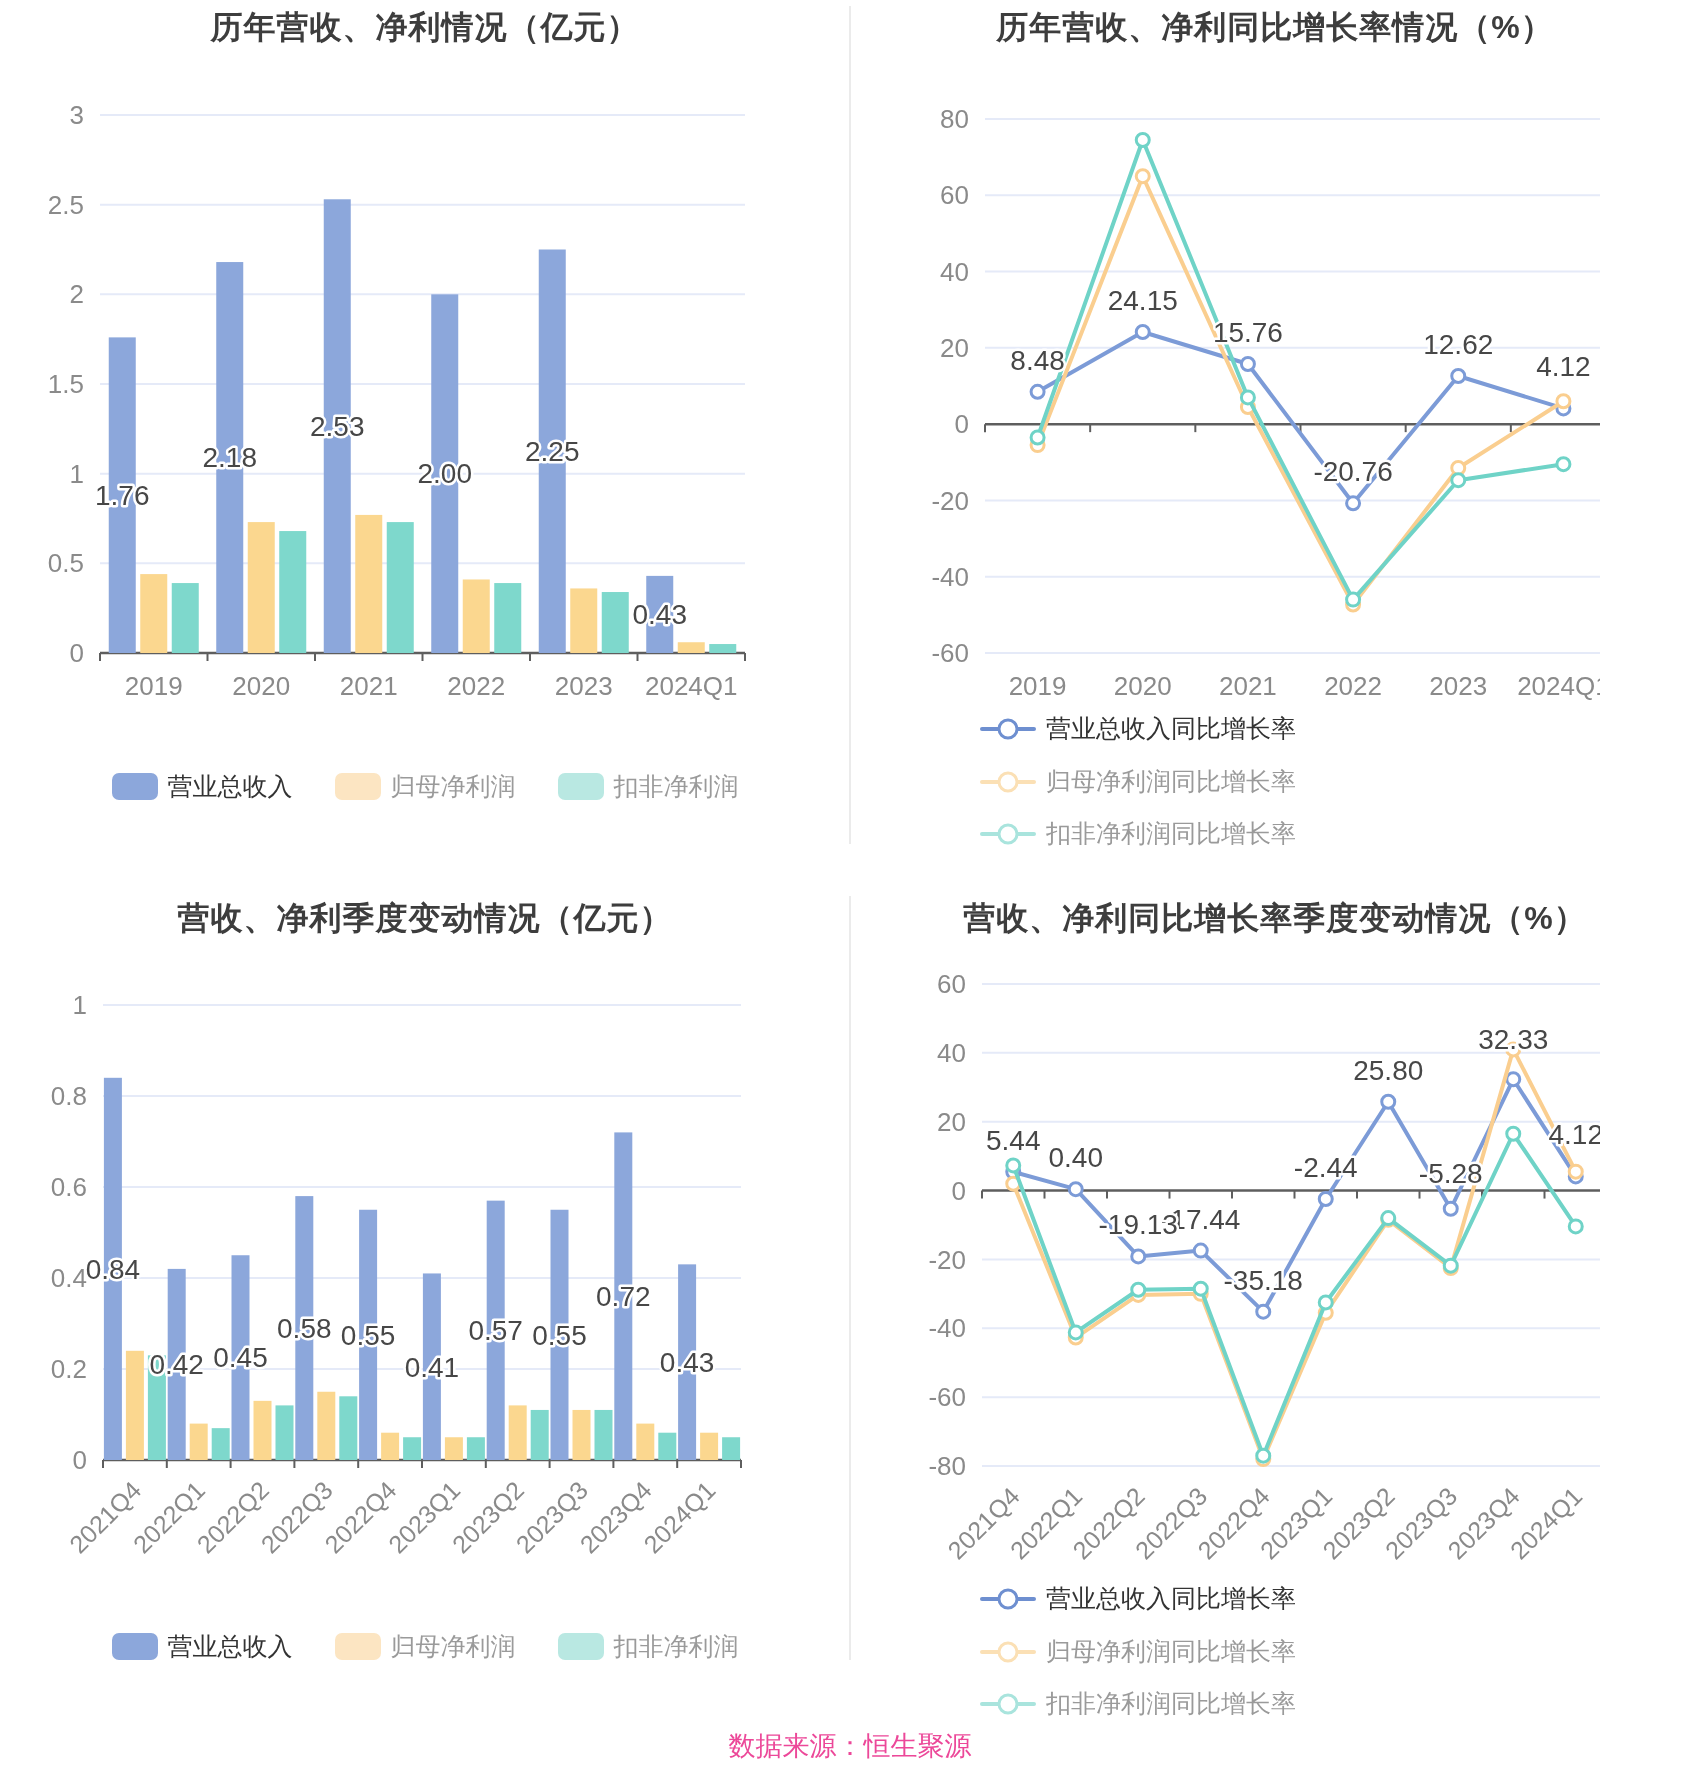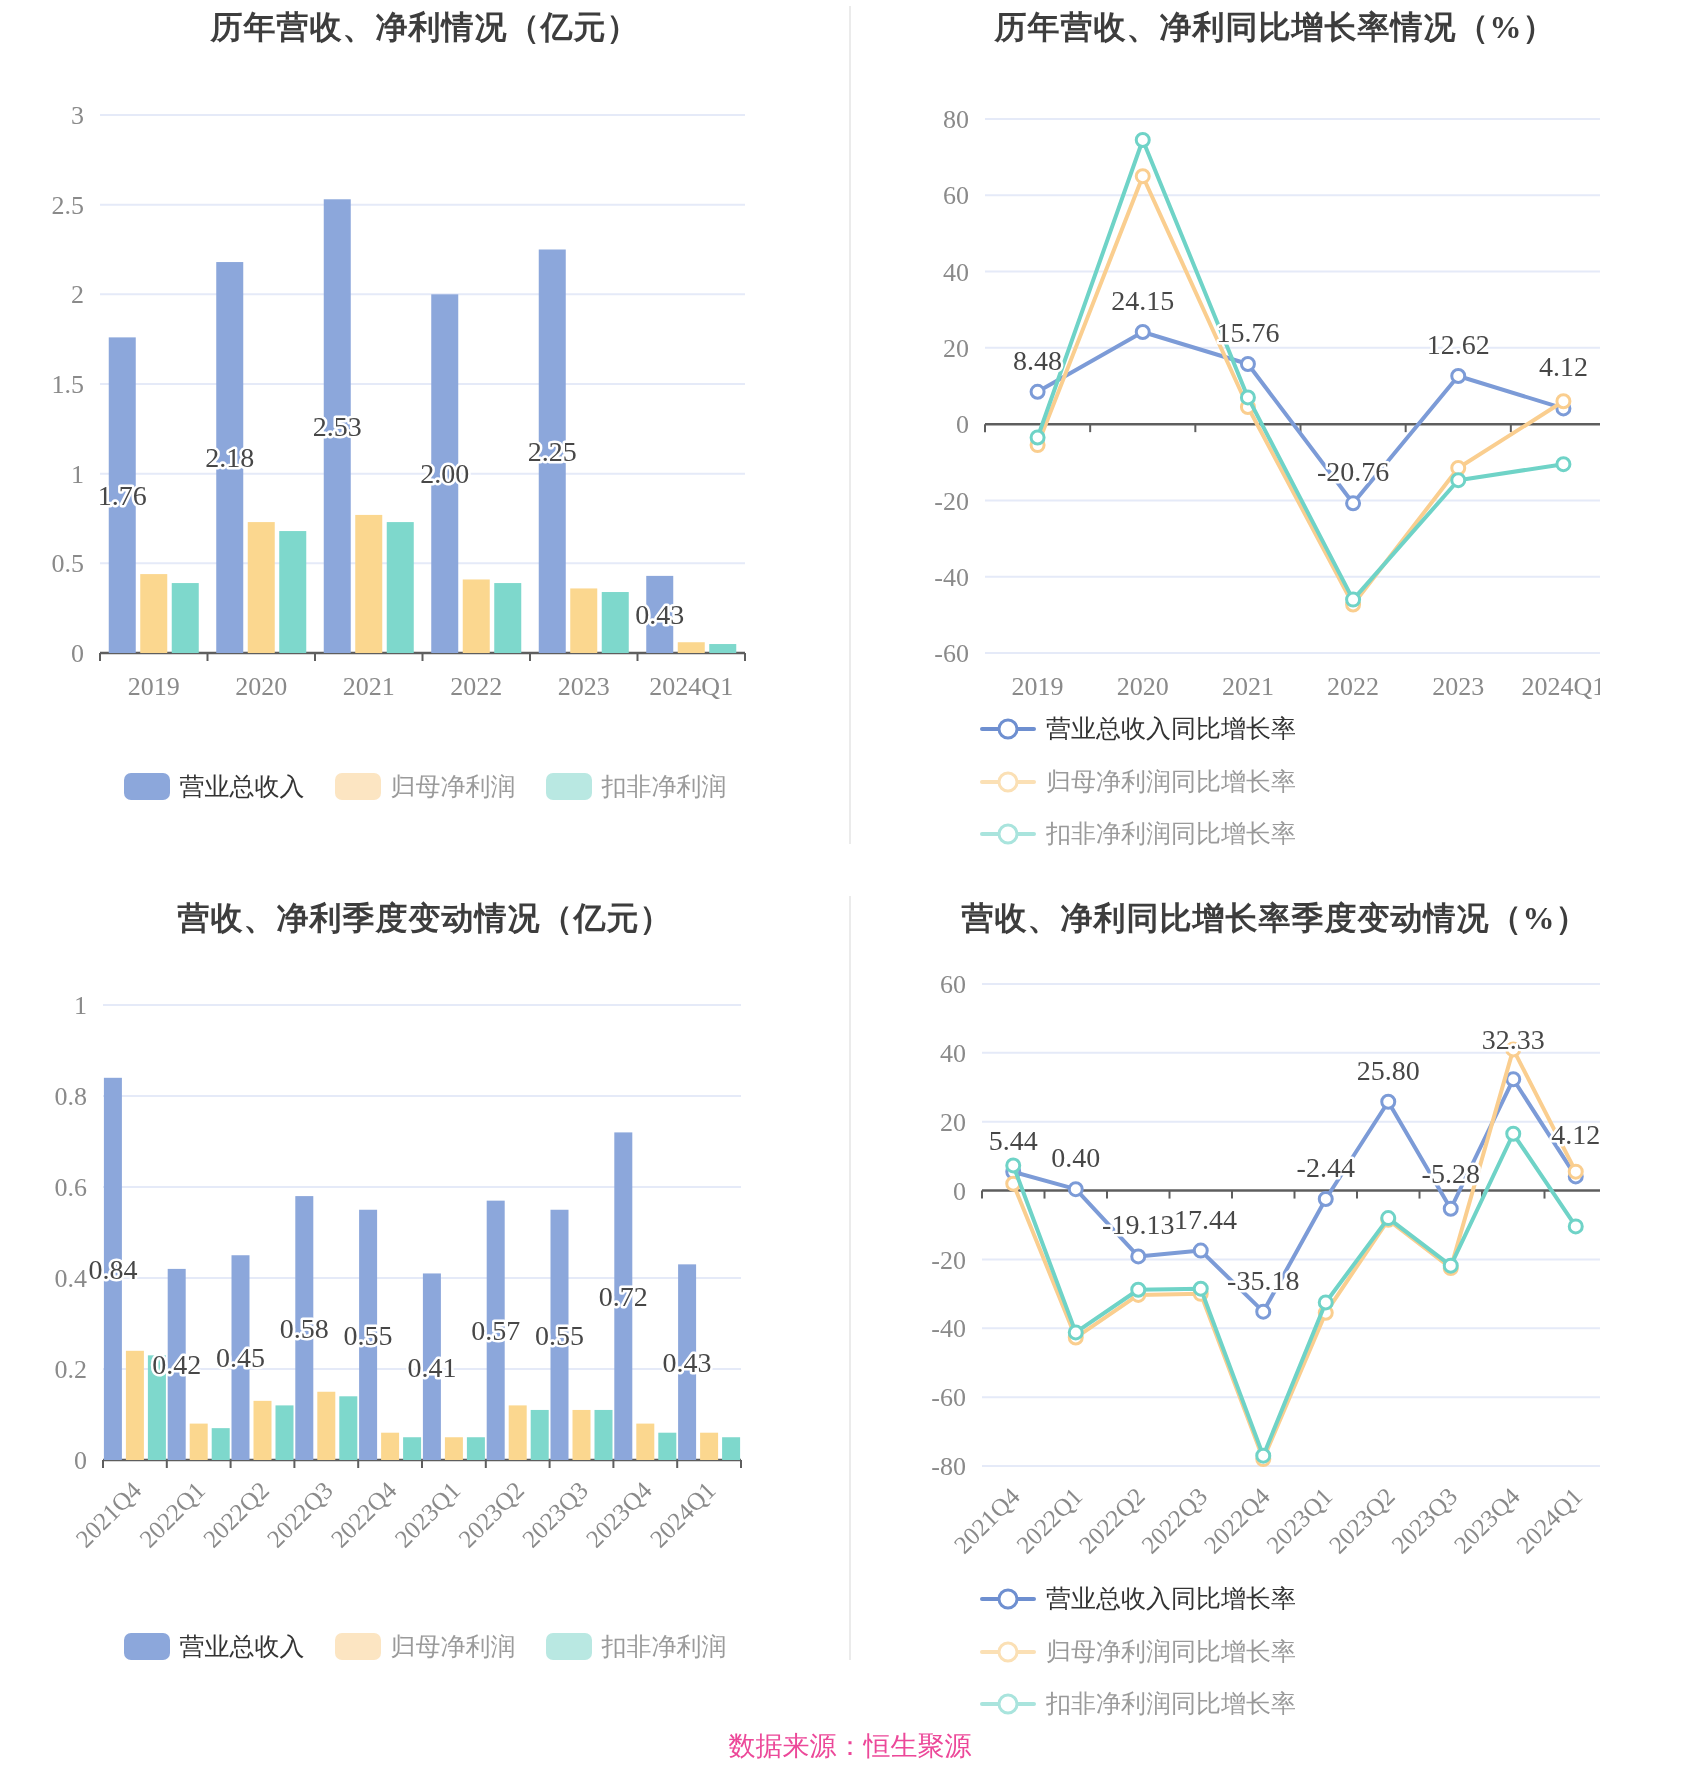--- a/index.html
+++ b/index.html
@@ -1,27 +1,27 @@
 <!DOCTYPE html>
 <html><head>
 <meta charset="utf-8">
 <style>
   html,body{margin:0;padding:0;background:#ffffff;}
   #stage{
     position:relative;width:1600px;height:1782px;background:#ffffff;overflow:hidden;
-    font-family:Liberation Serif, serif;
+    font-family:Liberation Sans, sans-serif;
   }
   .panel{position:absolute;width:850px;height:891px;}
   #p0{left:0;top:0;} #p1{left:850px;top:0;padding-left:44px;} #p2{left:0;top:891px;} #p3{left:850px;top:891px;}
   .chart-title{
     position:absolute;left:0;top:6px;width:850px;margin:0;text-align:center;
     font-size:32px;font-weight:700;color:#3d3d3d;letter-spacing:1px;
   }
   .chart{position:absolute;left:0;top:0;}
-  .legend-swatch{position:absolute;left:0;width:850px;display:flex;justify-content:center;align-items:center;gap:30px;}
+  .legend-swatch{position:absolute;left:0;width:850px;display:flex;justify-content:center;align-items:center;gap:42px;}
   .legend-lines{position:absolute;left:130px;display:flex;flex-direction:column;gap:19px;}
   .legend-row{display:flex;align-items:center;gap:20px;flex-direction:column;}
   .legend-item{display:flex;align-items:center;gap:10px;font-size:25px;white-space:nowrap;cursor:pointer;}
   .swatch{display:inline-block;width:46px;height:27px;border-radius:7px;}
   .divider{position:absolute;left:849px;width:2px;background:#ebebeb;}
   #divider-top{top:6px;height:838px;}
   #divider-bottom{top:896px;height:764px;}
   .footer{
     position:absolute;left:0;top:1728px;width:1700px;text-align:center;
     font-size:27px;color:#ec4899;

